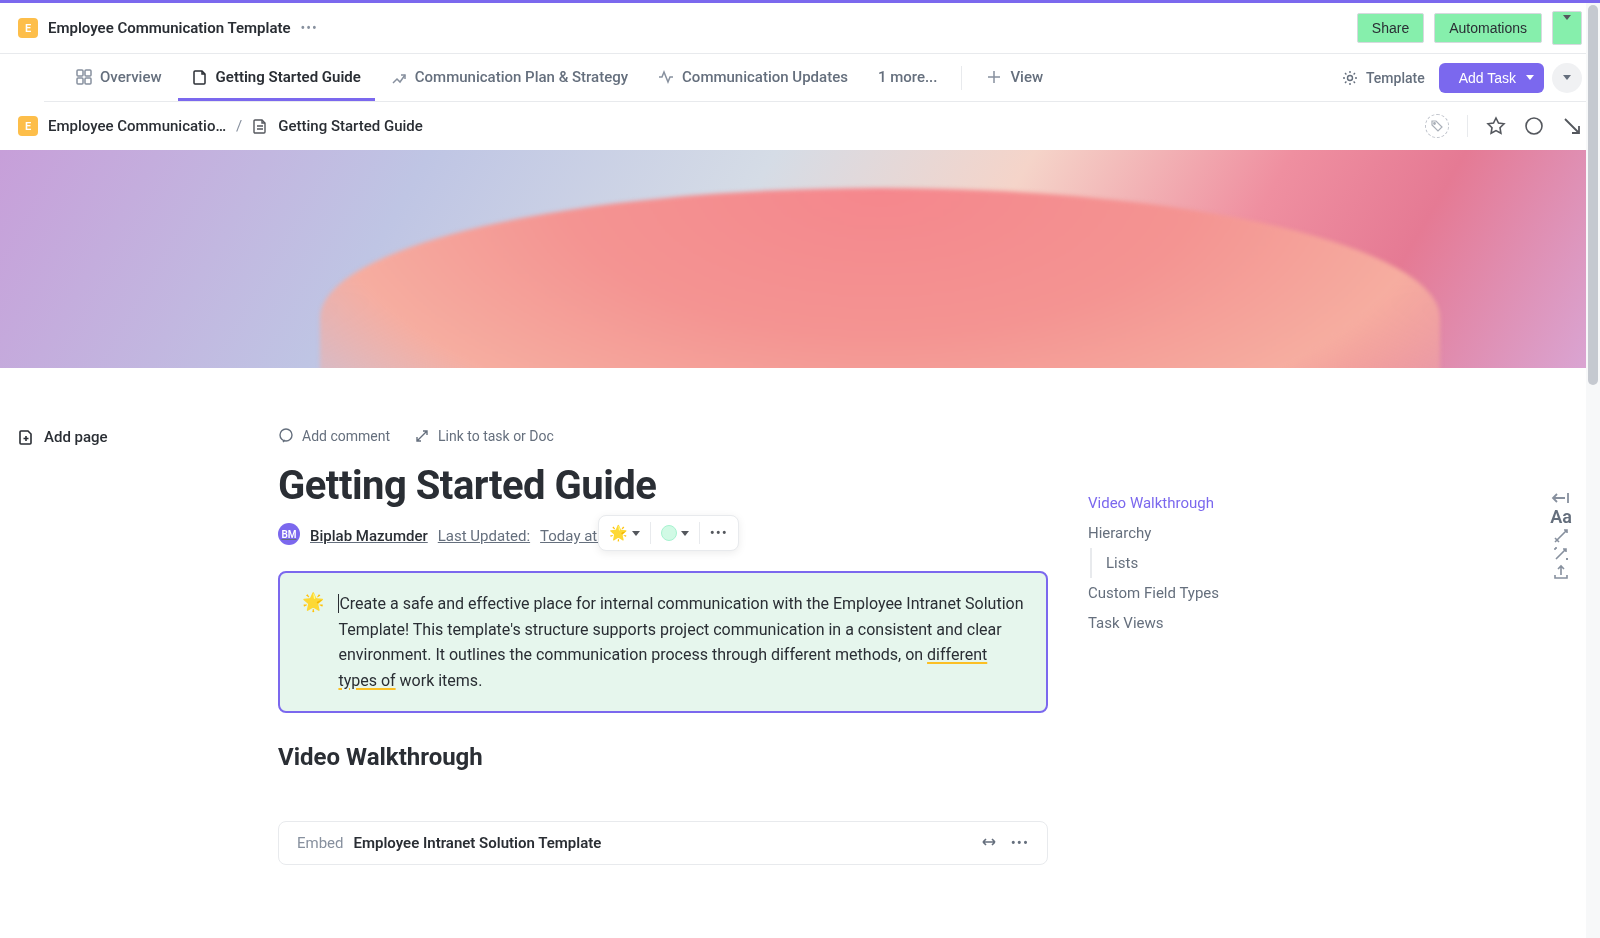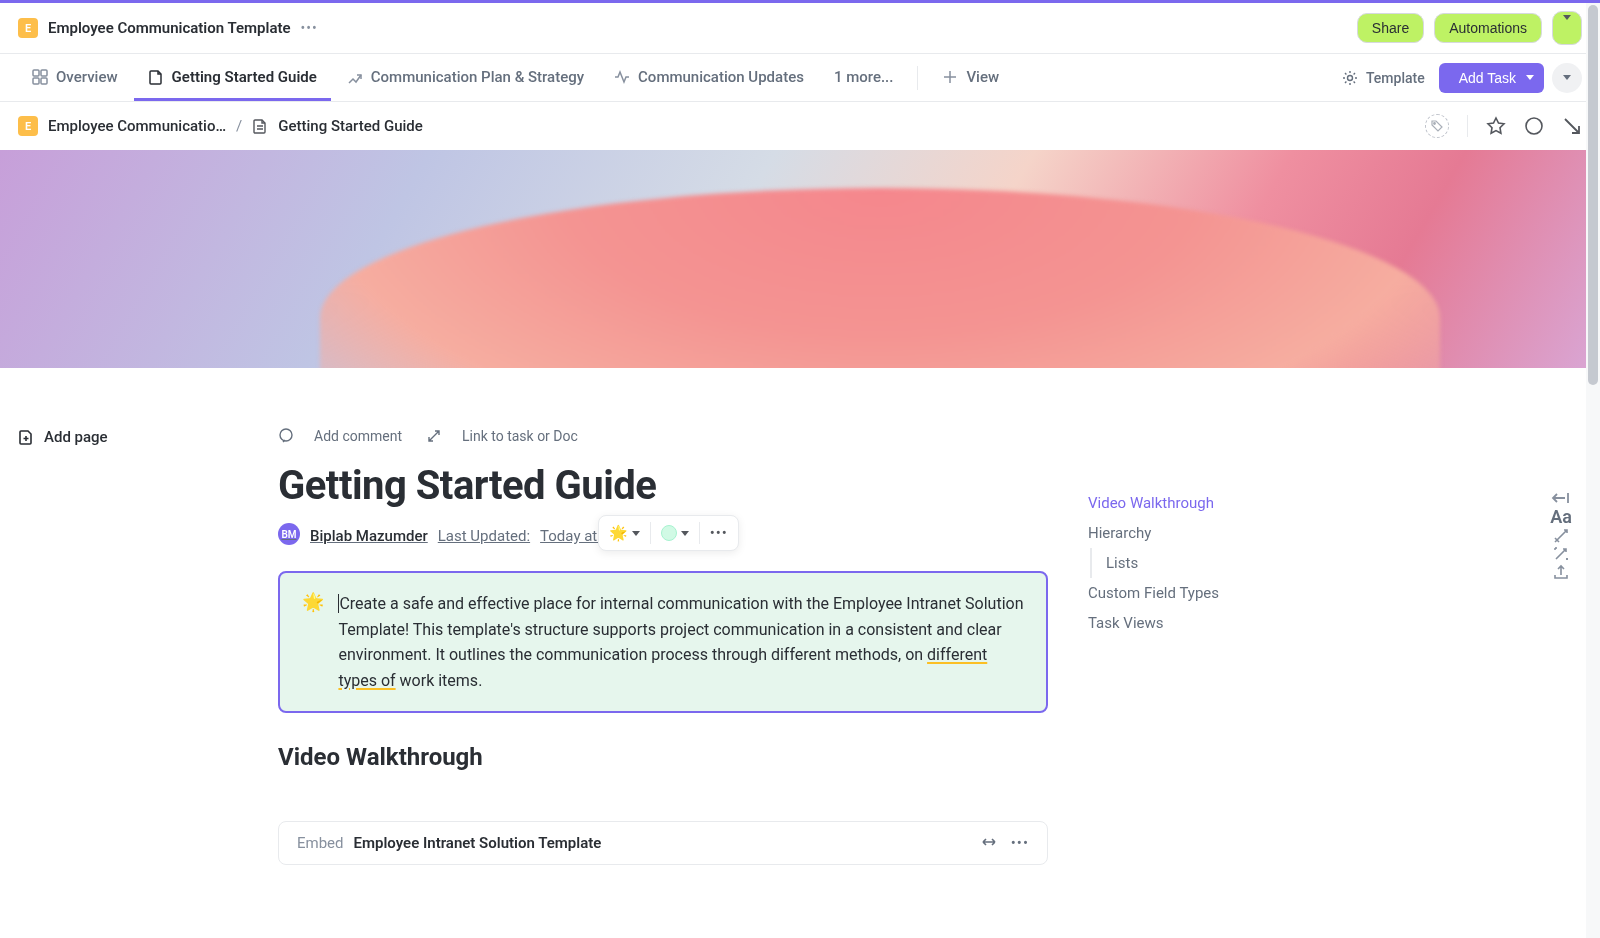--- a/index.html
+++ b/index.html
@@ -3,24 +3,24 @@
 <meta charset="utf-8">
 <style>
 * { margin: 0; padding: 0; box-sizing: border-box; }
 body { font-family: -apple-system, BlinkMacSystemFont, "Segoe UI", Roboto, sans-serif; color: #2a2e34; background: #fff; overflow-x: hidden; }
 .top-purple { height: 3px; background: #7b68ee; }
 .header-row { display: flex; align-items: center; padding: 8px 18px; border-bottom: 1px solid #e8eaed; gap: 10px; }
 .space-icon { width: 20px; height: 20px; background: #fdbe4a; border-radius: 4px; display: flex; align-items: center; justify-content: center; font-size: 11px; font-weight: 600; color: #fff; }
 .space-title { font-weight: 600; font-size: 15px; color: #2a2e34; }
 .dots { color: #87909e; font-size: 14px; letter-spacing: 1px; cursor: pointer; }
 .header-spacer { flex: 1; }
-.btn-outline { border: 1px solid #d6d9de; background: #bef264; padding: 6px 14px; border-radius: 10px; font-size: 14px; color: #2a2e34; cursor: pointer; font-weight: 500; }
+.btn-outline { border: 1px solid #d6d9de; background: #86efac; padding: 6px 14px; border-radius: 2px; font-size: 14px; color: #2a2e34; cursor: pointer; font-weight: 500; }
 .btn-automations { display: flex; align-items: center; gap: 6px; }
 .chev-down { width: 0; height: 0; border-left: 4px solid transparent; border-right: 4px solid transparent; border-top: 5px solid #54575d; }
-.tabs-row { display: flex; align-items: center; padding: 0 18px; border-bottom: 1px solid #e8eaed; gap: 2px; }
+.tabs-row { display: flex; align-items: center; padding: 0 18px; border-bottom: 1px solid #e8eaed; gap: 2px; margin-left: 44px; }
 .tab { display: flex; align-items: center; gap: 8px; padding: 14px 14px 12px; font-size: 15px; color: #656f7d; cursor: pointer; border-bottom: 3px solid transparent; font-weight: 500; }
 .tab.active { color: #2a2e34; border-bottom-color: #7b68ee; font-weight: 600; }
 .tab-icon { width: 16px; height: 16px; display: inline-flex; align-items: center; justify-content: center; }
 .tab-divider { width: 1px; height: 24px; background: #e8eaed; margin: 0 8px; }
 .tabs-spacer { flex: 1; }
 .customize { display: flex; align-items: center; gap: 8px; color: #656f7d; font-size: 14px; cursor: pointer; font-weight: 500; padding: 0 12px; }
 .add-task-btn { background: #7b68ee; color: #fff; border: none; padding: 7px 10px 7px 20px; border-radius: 6px; font-size: 14px; font-weight: 500; display: flex; align-items: center; gap: 10px; cursor: pointer; }
 .add-task-btn .chev-down { border-top-color: #fff; }
 .circle-btn { width: 30px; height: 30px; border-radius: 50%; background: #f0f1f3; display: flex; align-items: center; justify-content: center; cursor: pointer; margin-left: 6px; }
 .circle-btn .chev-down { border-top-color: #656f7d; }
@@ -34,21 +34,21 @@
 .tag-circle { width: 24px; height: 24px; border: 1px dashed #c0c4cc; border-radius: 50%; display: flex; align-items: center; justify-content: center; }
 .bc-divider { width: 1px; height: 22px; background: #e8eaed; }
 .icon-btn { cursor: pointer; color: #54575d; display: flex; align-items: center; }
 .cover-image { height: 218px; background: linear-gradient(120deg, #c79fd9 0%, #bfc5e4 25%, #d5dce6 45%, #f5d4c9 60%, #ef8fa0 75%, #e57a94 85%, #d9a7d6 100%); position: relative; overflow: hidden; }
 .cover-hill { position: absolute; left: 20%; right: 10%; bottom: -80px; height: 260px; background: radial-gradient(ellipse at 50% 0%, #f5878d 0%, #f49492 40%, #f6ada0 70%, transparent 100%); border-radius: 50% 50% 0 0; filter: blur(2px); }
 .content-wrap { display: flex; padding: 0 18px; }
 .left-col { width: 260px; padding-top: 60px; }
 .add-page { display: flex; align-items: center; gap: 10px; font-size: 15px; color: #2a2e34; cursor: pointer; font-weight: 500; }
 .main-col { flex: 1; max-width: 770px; padding-top: 60px; }
 .doc-actions { display: flex; gap: 24px; font-size: 14px; color: #656f7d; margin-bottom: 18px; }
-.doc-action { display: flex; align-items: flex-end; gap: 20px; cursor: pointer; }
+.doc-action { display: flex; align-items: flex-end; gap: 8px; cursor: pointer; }
 .doc-title { font-size: 40px; font-weight: 700; color: #2a2e34; margin-bottom: 14px; letter-spacing: -0.5px; }
 .meta-row { display: flex; align-items: flex-end; gap: 10px; font-size: 15px; color: #656f7d; margin-bottom: 26px; position: relative; text-decoration: underline; }
 .avatar { width: 22px; height: 22px; border-radius: 50%; background: #7b68ee; color: #fff; font-size: 10px; font-weight: 600; display: flex; align-items: center; justify-content: center; }
 .author { color: #2a2e34; font-weight: 500; }
 .floating-toolbar { position: absolute; left: 320px; top: -8px; display: flex; background: #fff; border: 1px solid #e8eaed; border-radius: 8px; box-shadow: 0 2px 8px rgba(0,0,0,0.08); padding: 4px; gap: 2px; z-index: 10; }
 .ft-item { display: flex; align-items: center; gap: 4px; padding: 4px 6px; cursor: pointer; border-radius: 4px; }
 .ft-divider { width: 1px; background: #e8eaed; margin: 2px 2px; }
 .color-dot { width: 16px; height: 16px; border-radius: 50%; background: #d1fae5; border: 1px solid #a7f3d0; }
 .callout { border: 2px solid #7b68ee; background: #e6f6ed; border-radius: 8px; padding: 18px 22px; display: flex; gap: 14px; margin-bottom: 30px; }
 .callout-emoji { font-size: 18px; flex-shrink: 0; }

